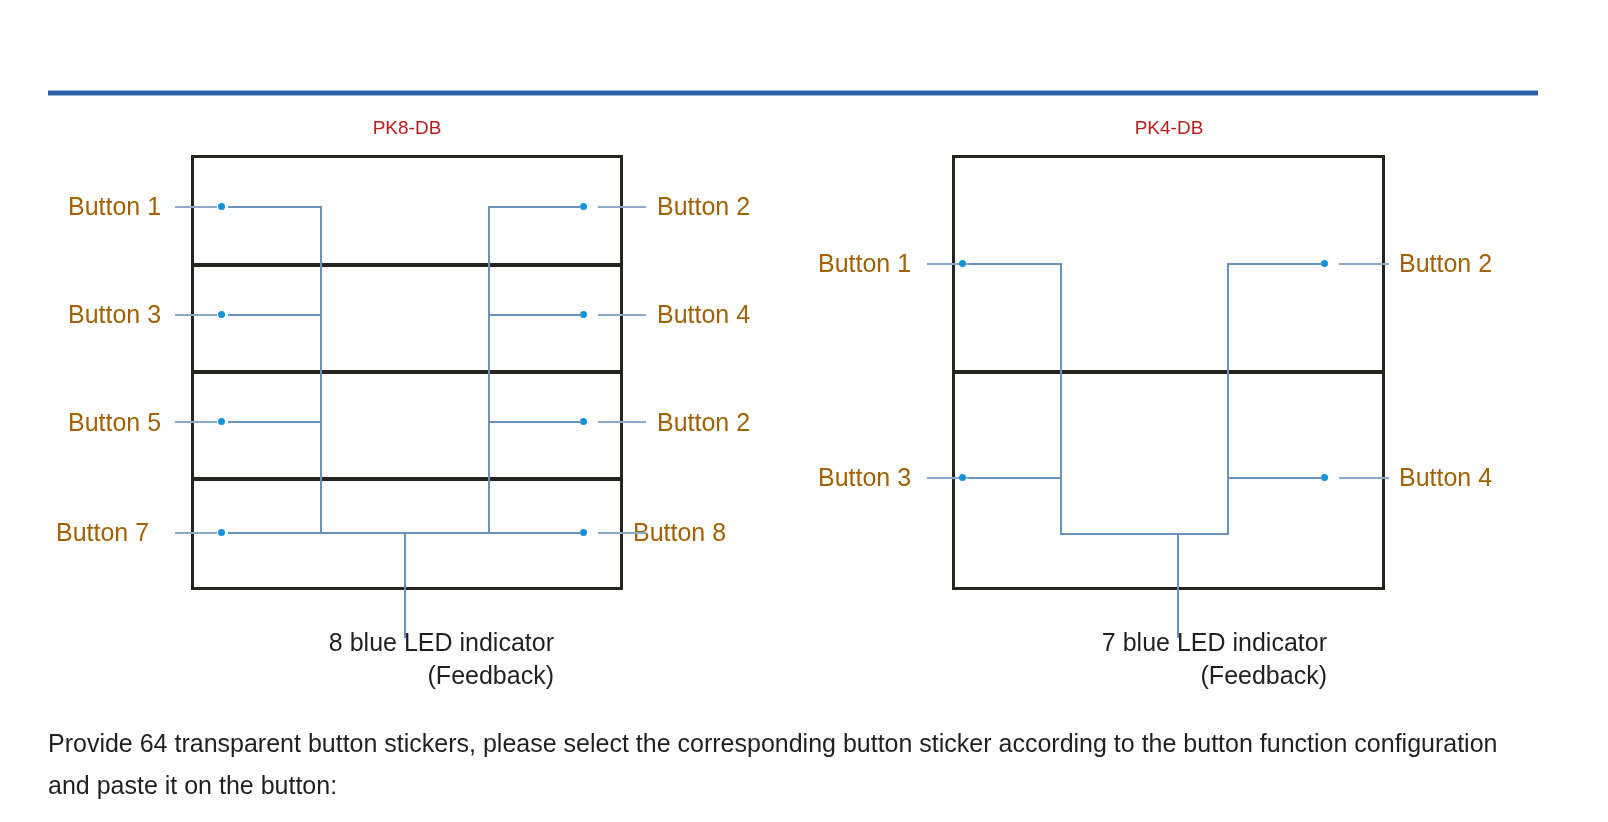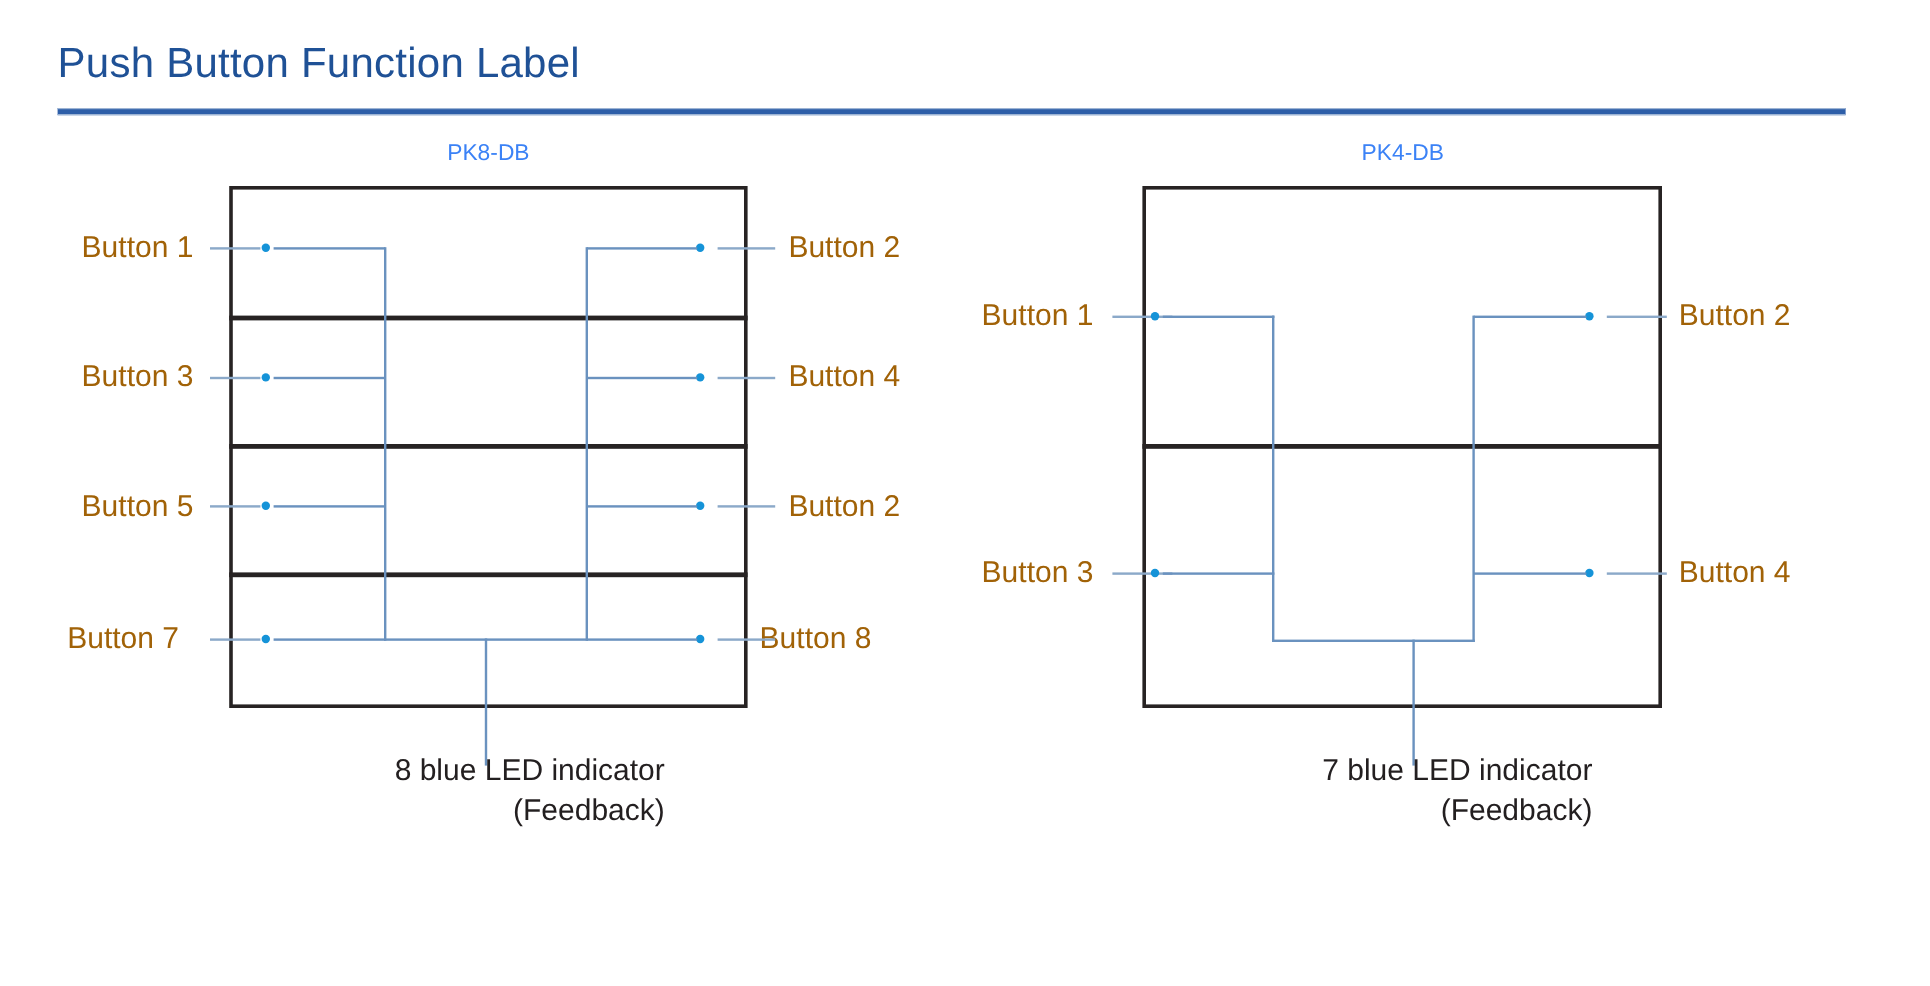--- a/index.html
+++ b/index.html
@@ -48,21 +48,21 @@
   
   .diagram {
     position: absolute;
     top: 0;
     left: 0;
   }
   .diagram-caption-title {
     position: absolute;
     font-size: 19px;
     line-height: 22px;
-    color: #3b82f6;
+    color: #b91c1c;
     text-align: center;
     white-space: nowrap;
   }
   .panel {
     position: absolute;
     border: 3px solid #272323;
     box-sizing: border-box;
     background: #ffffff;
   }
   .divider {
@@ -120,21 +120,20 @@
     font-size: 25px;
     line-height: 42px;
     color: #231f20;
   }
 </style>
 </head>
 <body>
 
 <div class="page">
 
-  <div class="page-title">Push Button Function Label</div>
   <div class="title-rule"></div>
 
   <div class="diagram">
 
     <div class="diagram-caption-title" style="left:307px; top:117px; width:200px;">PK8-DB</div>
 
     <div class="panel" style="left:191px; top:155px; width:432px; height:435px;"></div>
 
     <div class="divider" style="left:191px; top:263px; width:432px;"></div>
     <div class="divider" style="left:191px; top:370px; width:432px;"></div>
@@ -221,14 +220,15 @@
     <div class="wire-v" style="left:1060px; top:263px; height:272px;"></div>
     <div class="wire-v" style="left:1227px; top:263px; height:272px;"></div>
 
     <div class="wire-h" style="left:1060px; top:533px; width:169px;"></div>
     <div class="wire-v" style="left:1177px; top:533px; height:105px;"></div>
 
     <div class="feedback-caption" style="left:1027px; top:626px; width:300px;">7 blue LED indicator</div>
     <div class="feedback-caption" style="left:1027px; top:659px; width:300px;">(Feedback)</div>
   </div>
 
+  <div class="footer-note">Provide 64 transparent button stickers, please select the corresponding button sticker according to the button function configuration and paste it on the button:</div>
 
 </div>
 
 </body></html>

